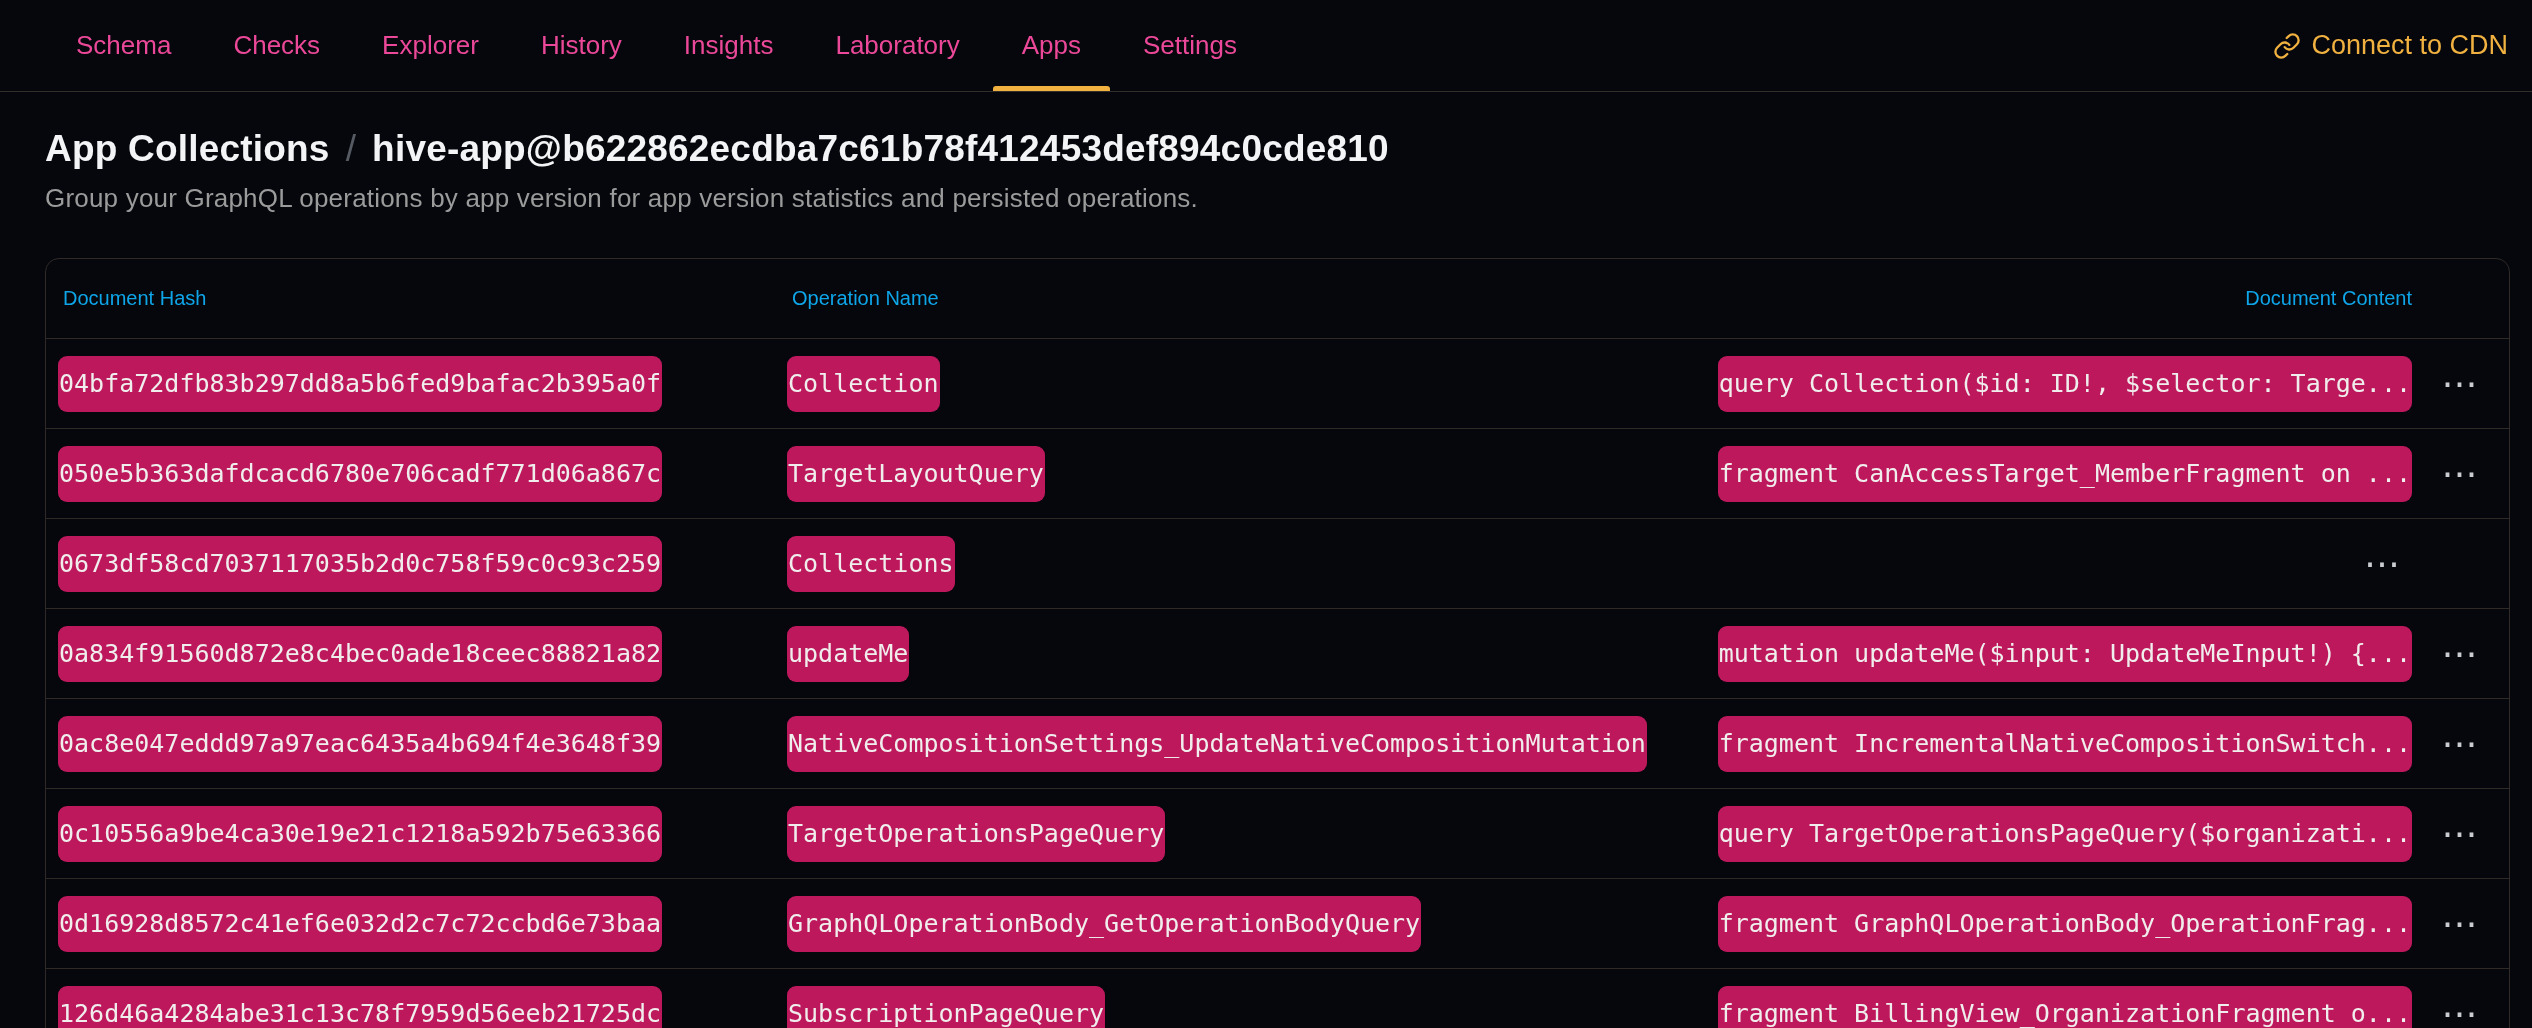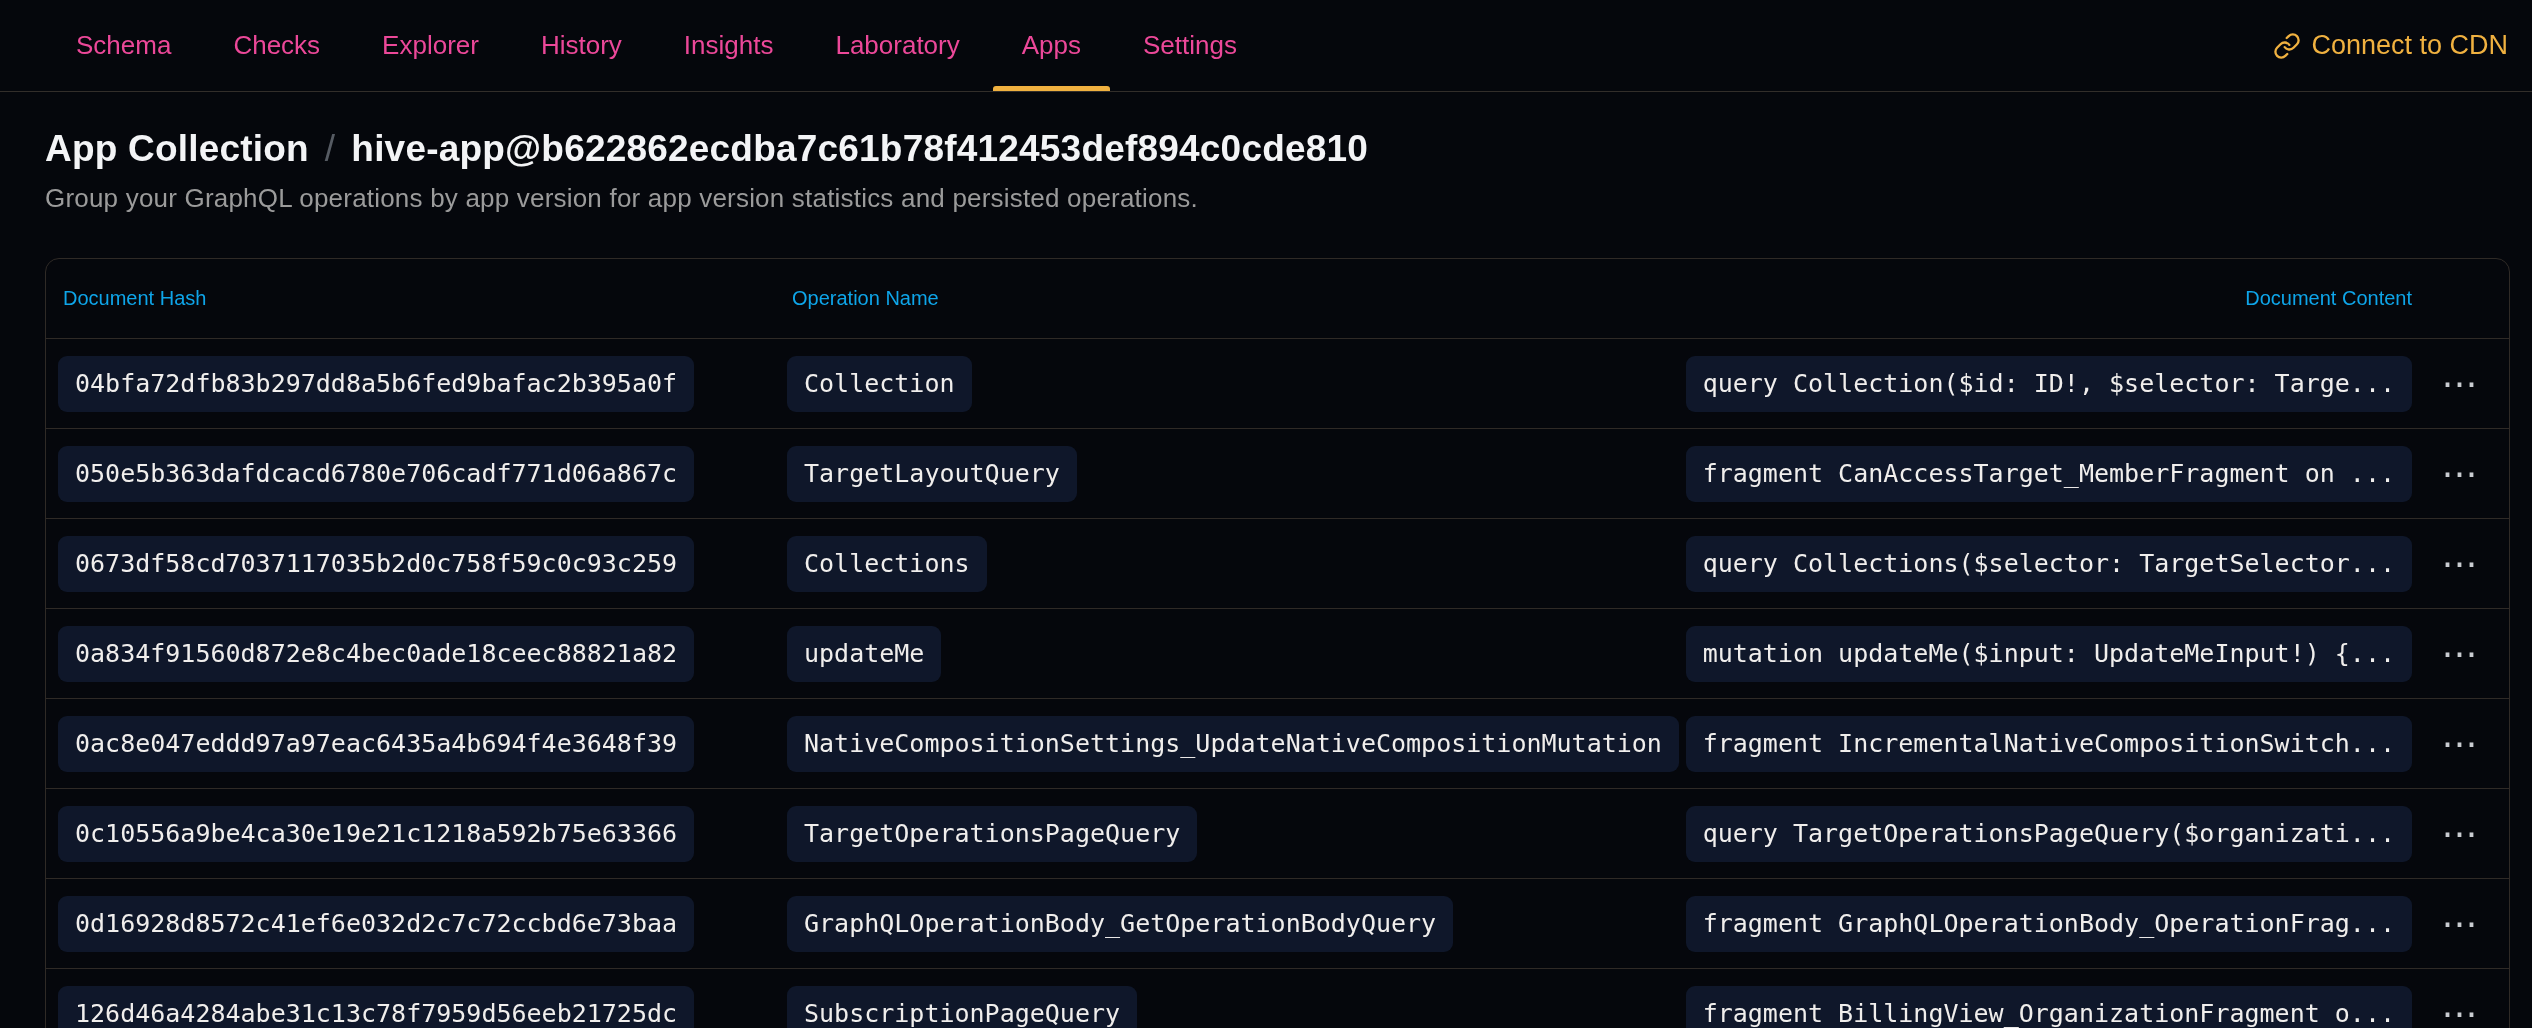--- a/index.html
+++ b/index.html
@@ -89,23 +89,23 @@
   .trow {
     display: grid;
     grid-template-columns: 729px 1fr auto 97px;
     align-items: center;
     height: 90px;
     padding-left: 12px;
     border-top: 1px solid #2f2a26;
   }
   .badge {
     display: inline-block;
-    background: #0f172a;
+    background: #be185d;
     border-radius: 9px;
-    padding: 13px 17px;
+    padding: 13px 1px;
     font-family: "DejaVu Sans Mono", monospace;
     font-size: 25px;
     line-height: 1.2;
     color: #f0eeec;
     white-space: nowrap;
     justify-self: start;
   }
   .cell-content { justify-self: end; }
   .row-menu {
     justify-self: center;
@@ -139,21 +139,21 @@
         <path d="M10 13a5 5 0 0 0 7.54.54l3-3a5 5 0 0 0-7.07-7.07l-1.72 1.71"></path>
         <path d="M14 11a5 5 0 0 0-7.54-.54l-3 3a5 5 0 0 0 7.07 7.07l1.71-1.71"></path>
       </svg>
     </span>
     <span>Connect to CDN</span>
   </a>
 </header>
 
 <main class="page">
   <h1 class="title-row">
-    <span>App Collection</span>
+    <span>App Collections</span>
     <span class="title-sep">/</span>
     <span>hive-app@b622862ecdba7c61b78f412453def894c0cde810</span>
   </h1>
   <p class="subtitle">Group your GraphQL operations by app version for app version statistics and persisted operations.</p>
 
   <section class="card">
     <div class="thead">
       <div class="col-hash">Document Hash</div>
       <div class="col-operation">Operation Name</div>
       <div class="col-content">Document Content</div>
@@ -174,21 +174,20 @@
     <div><span class="badge cell-operation">TargetLayoutQuery</span></div>
     <div class="cell-content"><span class="badge cell-content-badge">fragment CanAccessTarget_MemberFragment on ...</span></div>
     <button class="row-menu">
       <span>⋯</span>
     </button>
   </div>
 
   <div class="trow">
     <div><span class="badge cell-hash">0673df58cd7037117035b2d0c758f59c0c93c259</span></div>
     <div><span class="badge cell-operation">Collections</span></div>
-    <div class="cell-content"><span class="badge cell-content-badge">query Collections($selector: TargetSelector...</span></div>
     <button class="row-menu">
       <span>⋯</span>
     </button>
   </div>
 
   <div class="trow">
     <div><span class="badge cell-hash">0a834f91560d872e8c4bec0ade18ceec88821a82</span></div>
     <div><span class="badge cell-operation">updateMe</span></div>
     <div class="cell-content"><span class="badge cell-content-badge">mutation updateMe($input: UpdateMeInput!) {...</span></div>
     <button class="row-menu">

